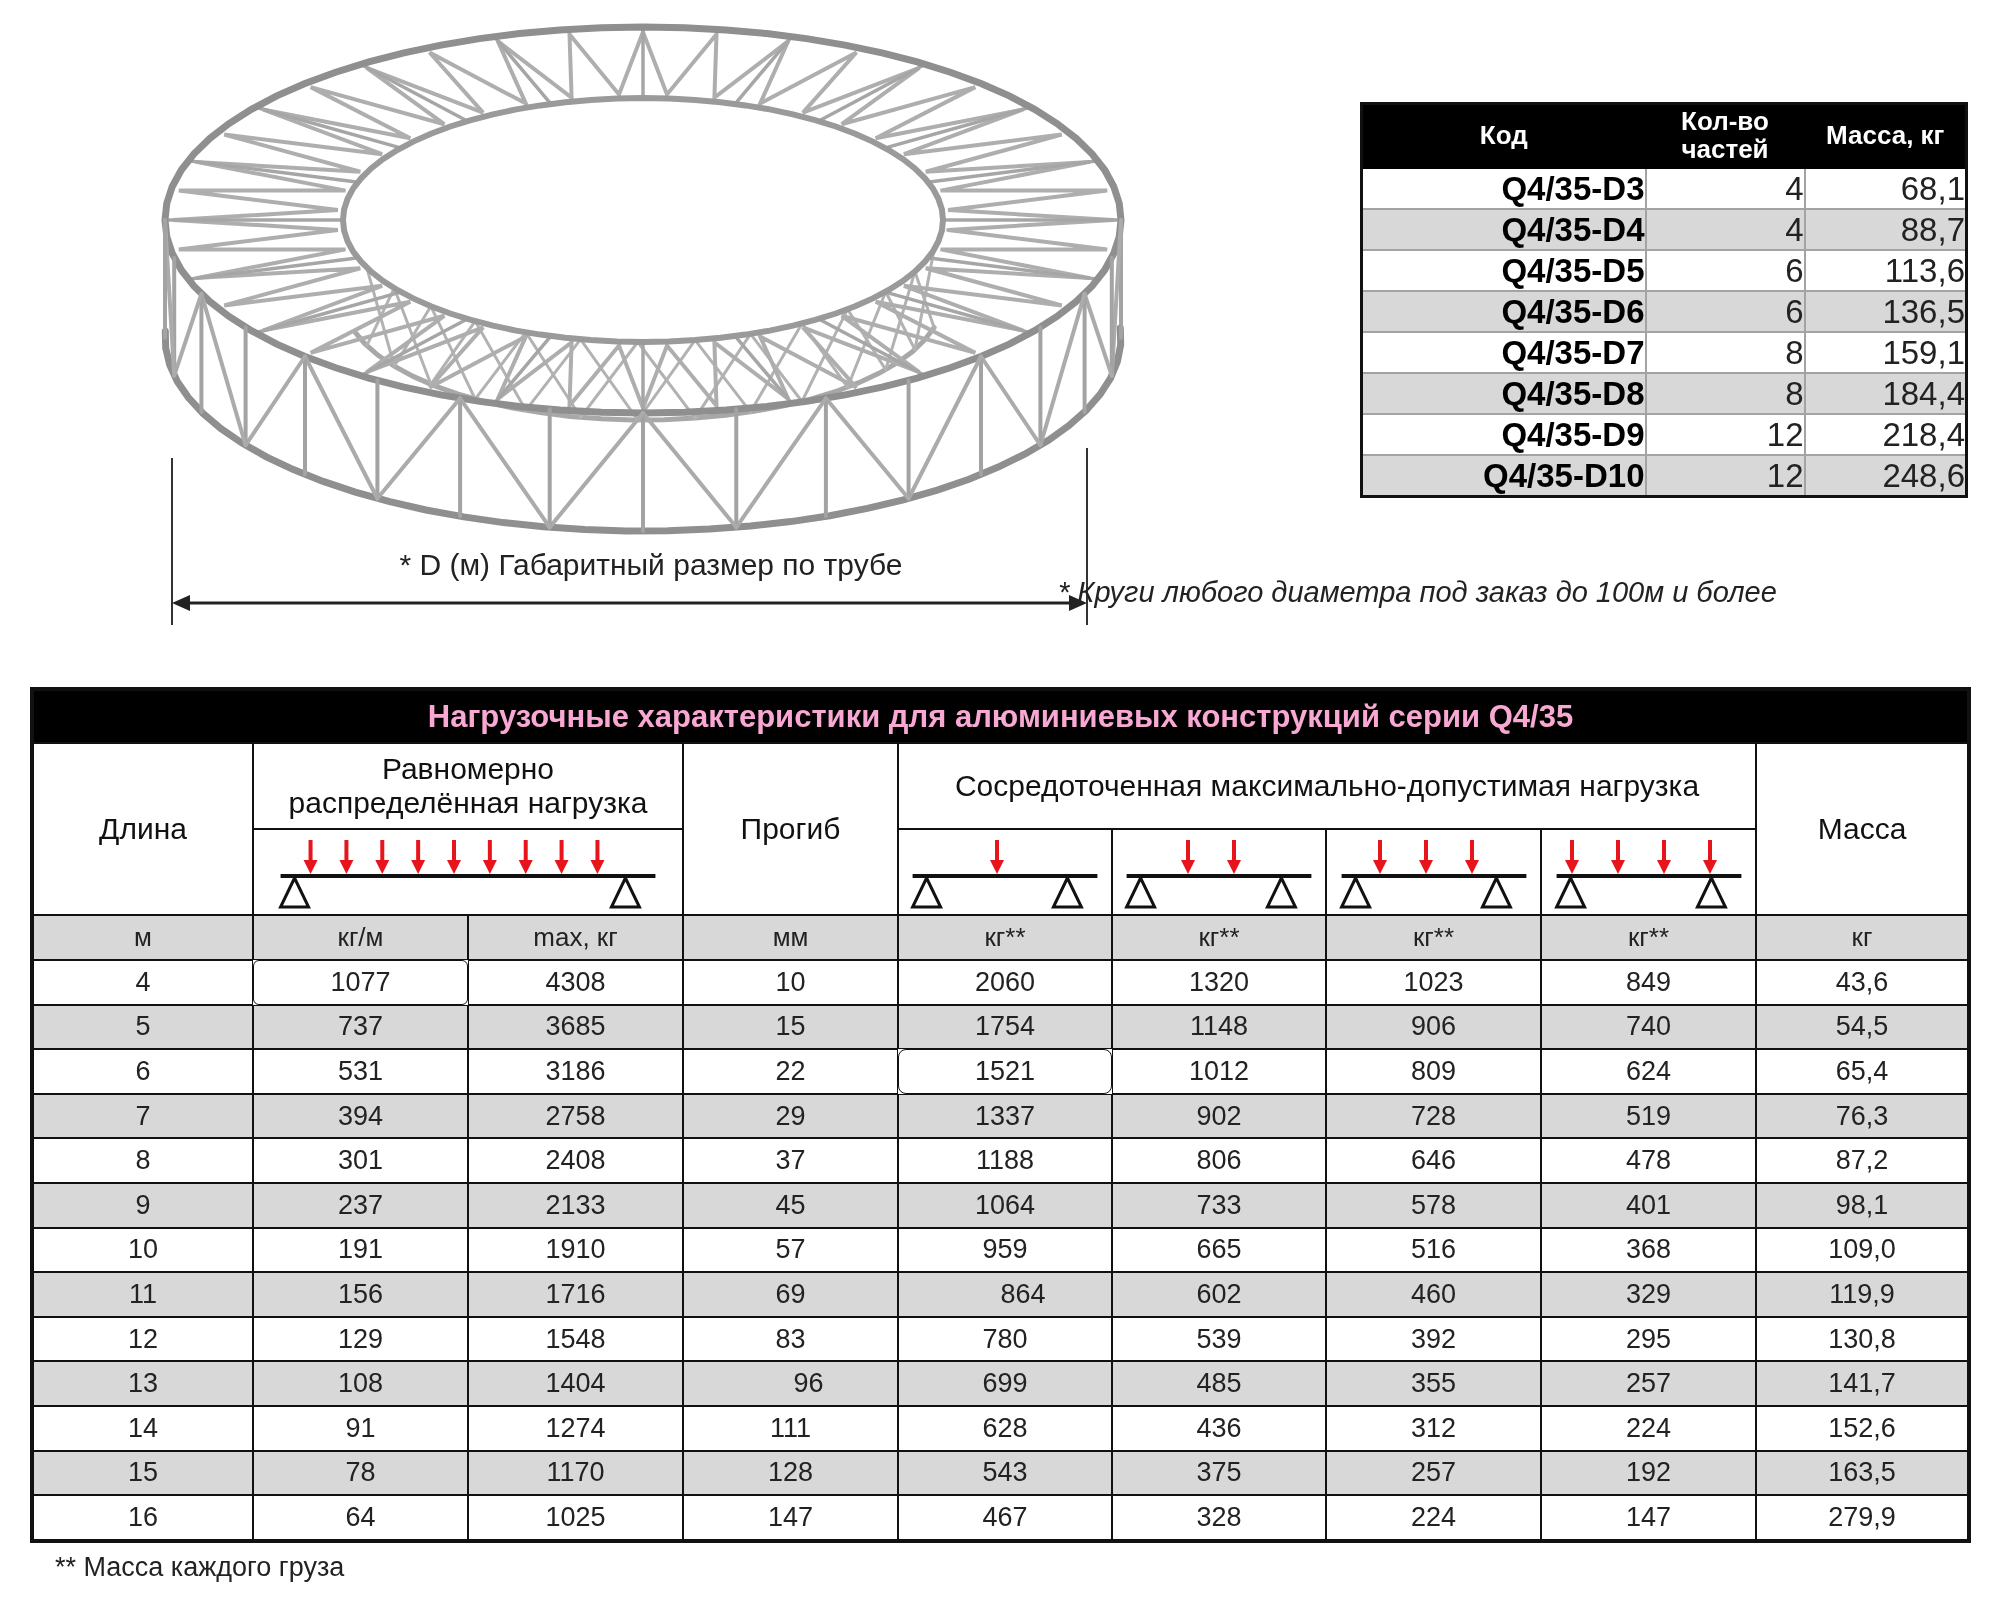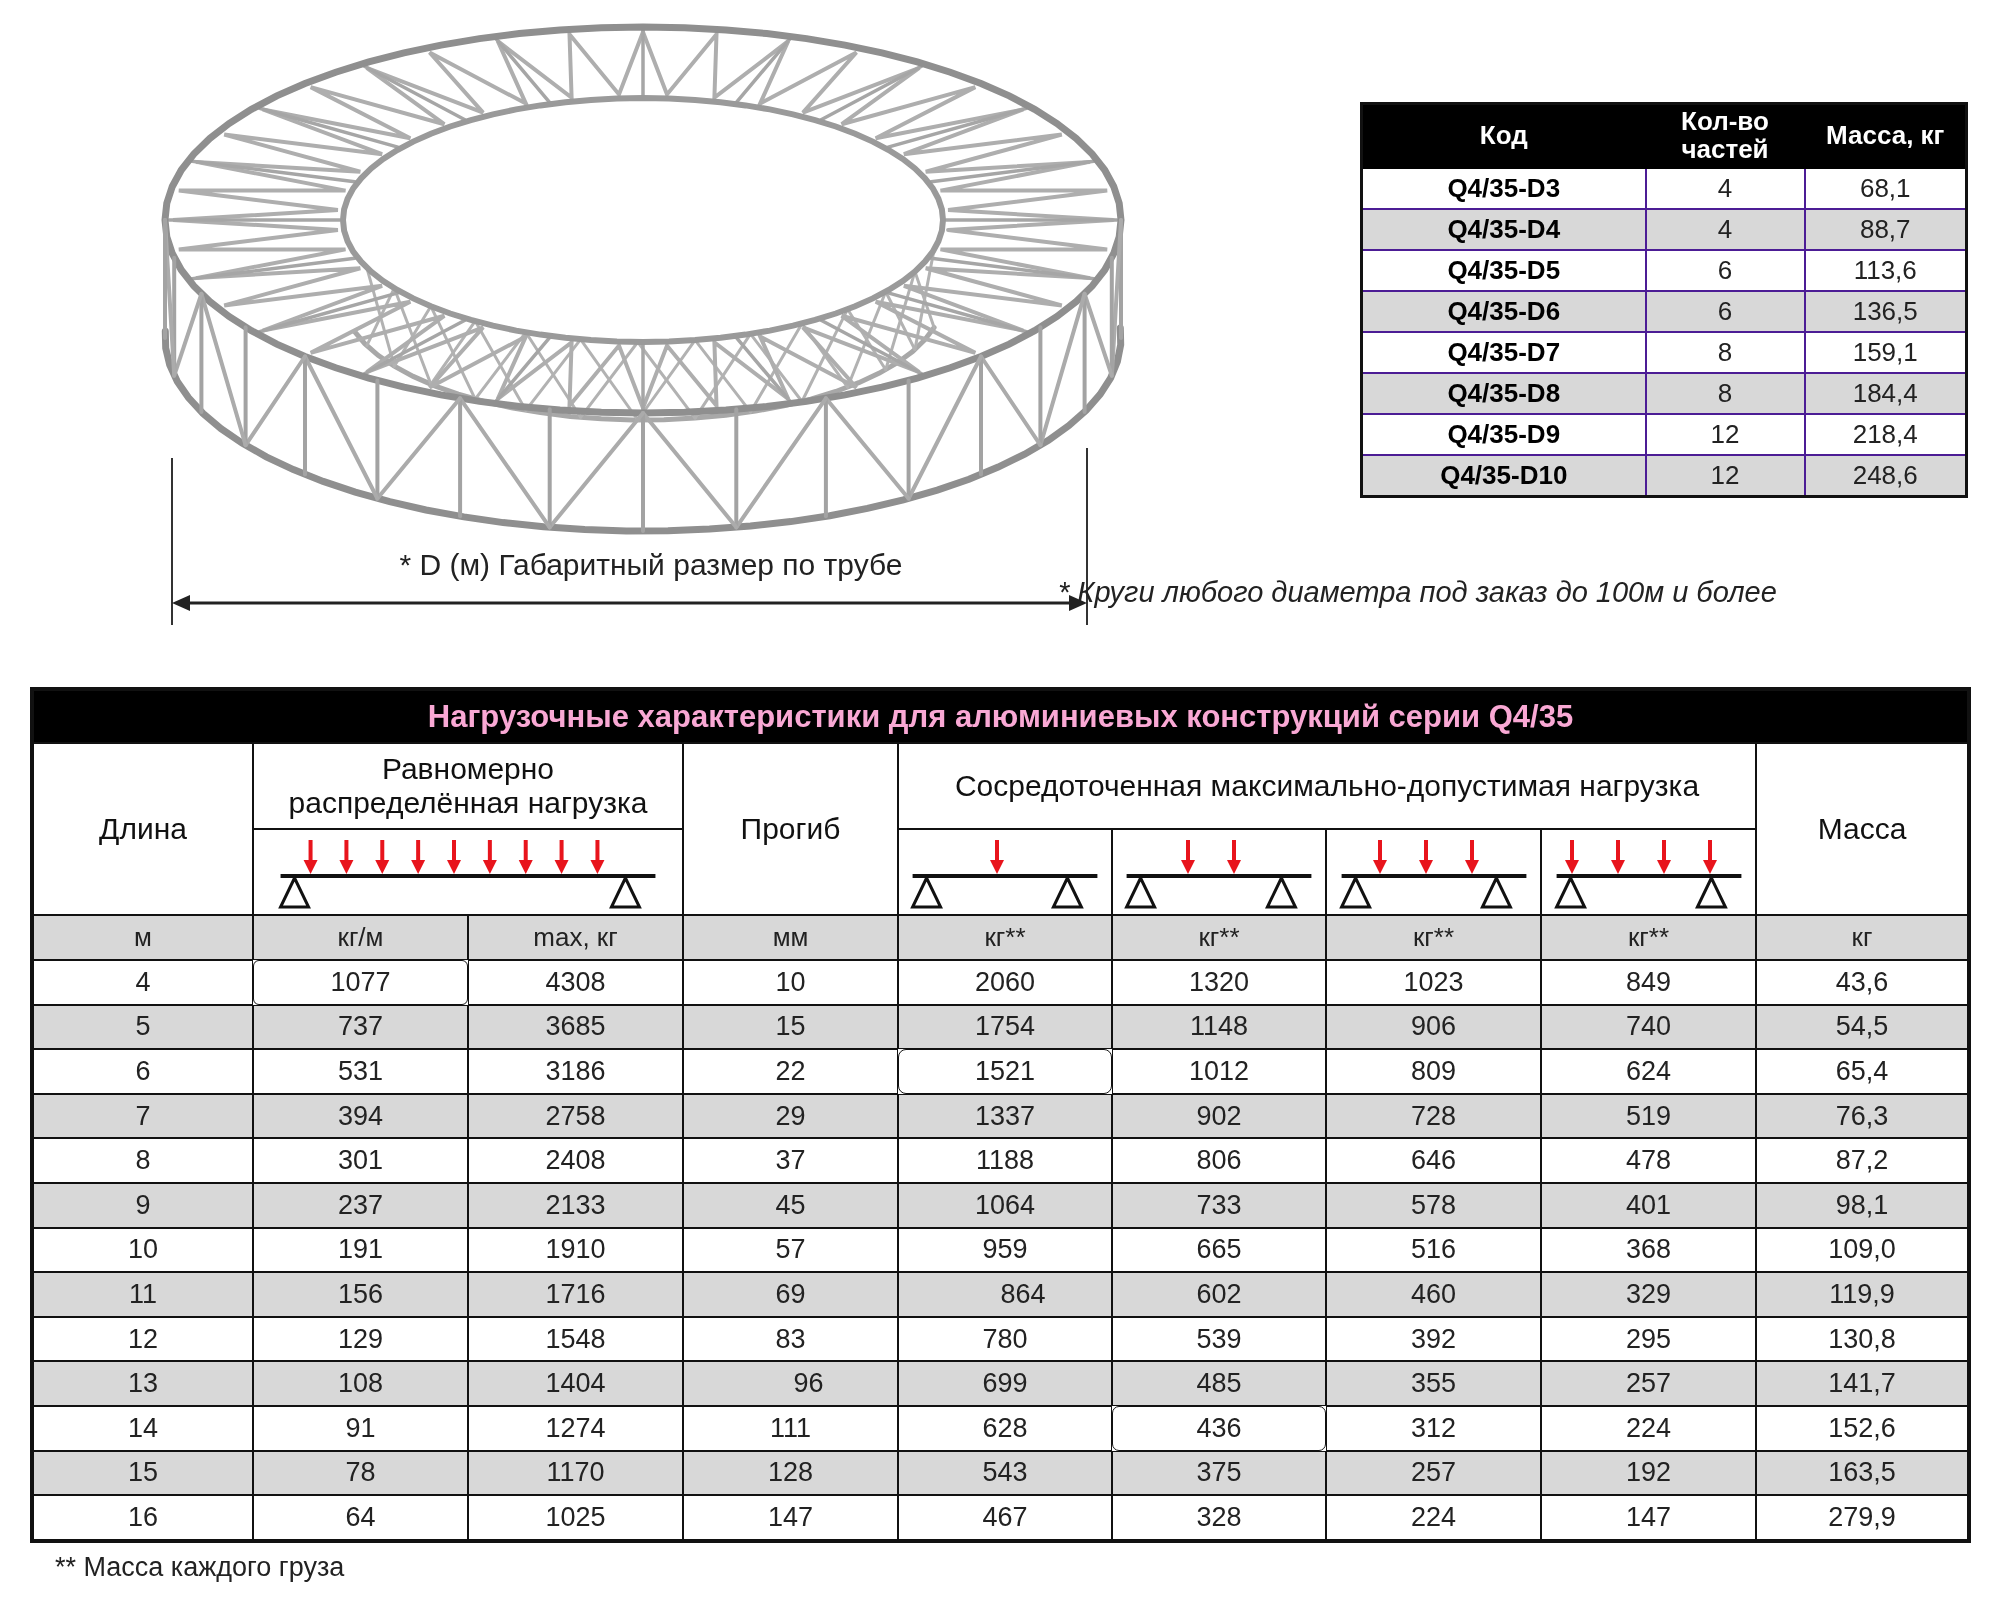--- a/index.html
+++ b/index.html
@@ -18,22 +18,22 @@
   
   .parts-table{
     position:absolute;left:1360px;top:102px;border-collapse:collapse;
     table-layout:fixed;background:#fff;border:3px solid #111;
   }
   .parts-table th{
     background:#000;color:#fff;font-weight:bold;font-size:26px;line-height:1.06;
     border:2px solid #000;height:62px;padding:0 4px;text-align:center;vertical-align:middle;
   }
   .parts-table td{
-    border:2px solid #4c1d95;height:39px;text-align:center;vertical-align:middle;
-    font-size:26px;padding:0;
+    border:2px solid #a3a3a3;height:39px;text-align:right;vertical-align:middle;
+    font-size:33px;padding:0;
   }
   .parts-table tr.alt td{background:#d8d8d8;}
   .parts-table td.code{font-weight:bold;color:#000;}
   .col-code{width:284px;}.col-qty{width:159px;}.col-mass{width:162px;}
   
   .order-note{
     position:absolute;left:1058px;top:576px;width:910px;
     font-size:29px;font-style:italic;color:#222;
   }
   
@@ -404,21 +404,21 @@
     <div class="lt-cell alt-row" style="grid-area: 14 / 5;">699</div>
     <div class="lt-cell alt-row" style="grid-area: 14 / 6;">485</div>
     <div class="lt-cell alt-row" style="grid-area: 14 / 7;">355</div>
     <div class="lt-cell alt-row" style="grid-area: 14 / 8;">257</div>
     <div class="lt-cell alt-row" style="grid-area: 14 / 9;">141,7</div>
     <div class="lt-cell " style="grid-area: 15 / 1;">14</div>
     <div class="lt-cell " style="grid-area: 15 / 2;">91</div>
     <div class="lt-cell " style="grid-area: 15 / 3;">1274</div>
     <div class="lt-cell " style="grid-area: 15 / 4;">111</div>
     <div class="lt-cell " style="grid-area: 15 / 5;">628</div>
-    <div class="lt-cell " style="grid-area: 15 / 6; border-radius: 7px;">436</div>
+    <div class="lt-cell " style="grid-area: 15 / 6;">436</div>
     <div class="lt-cell " style="grid-area: 15 / 7;">312</div>
     <div class="lt-cell " style="grid-area: 15 / 8;">224</div>
     <div class="lt-cell " style="grid-area: 15 / 9;">152,6</div>
     <div class="lt-cell alt-row" style="grid-area: 16 / 1;">15</div>
     <div class="lt-cell alt-row" style="grid-area: 16 / 2;">78</div>
     <div class="lt-cell alt-row" style="grid-area: 16 / 3;">1170</div>
     <div class="lt-cell alt-row" style="grid-area: 16 / 4;">128</div>
     <div class="lt-cell alt-row" style="grid-area: 16 / 5;">543</div>
     <div class="lt-cell alt-row" style="grid-area: 16 / 6;">375</div>
     <div class="lt-cell alt-row" style="grid-area: 16 / 7;">257</div>

